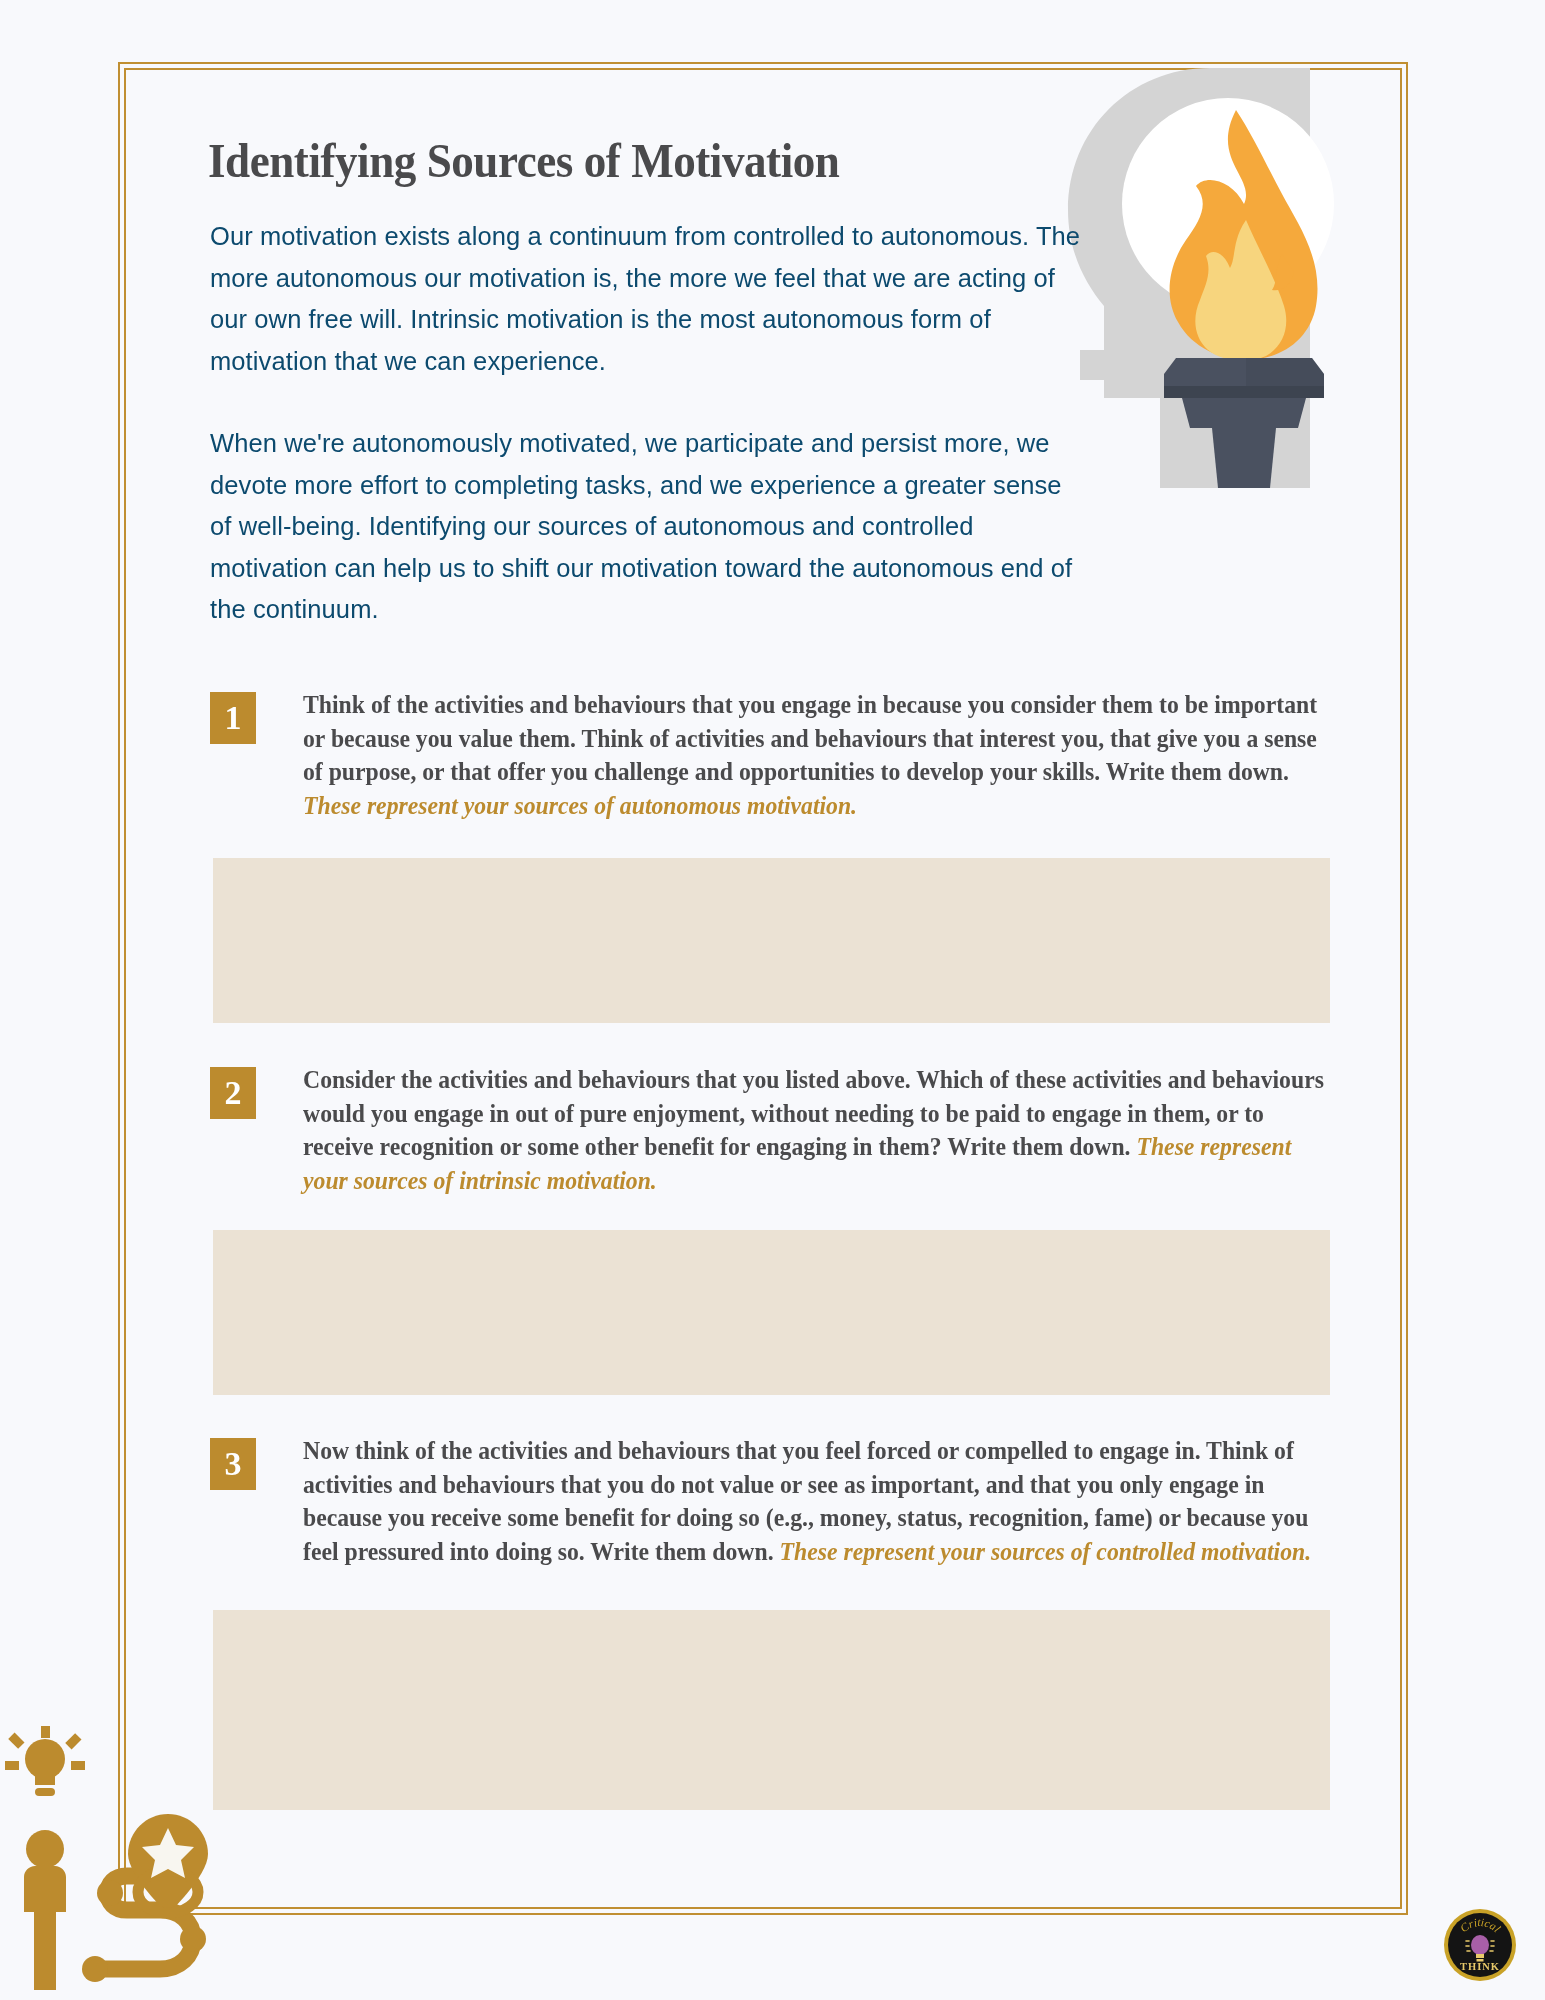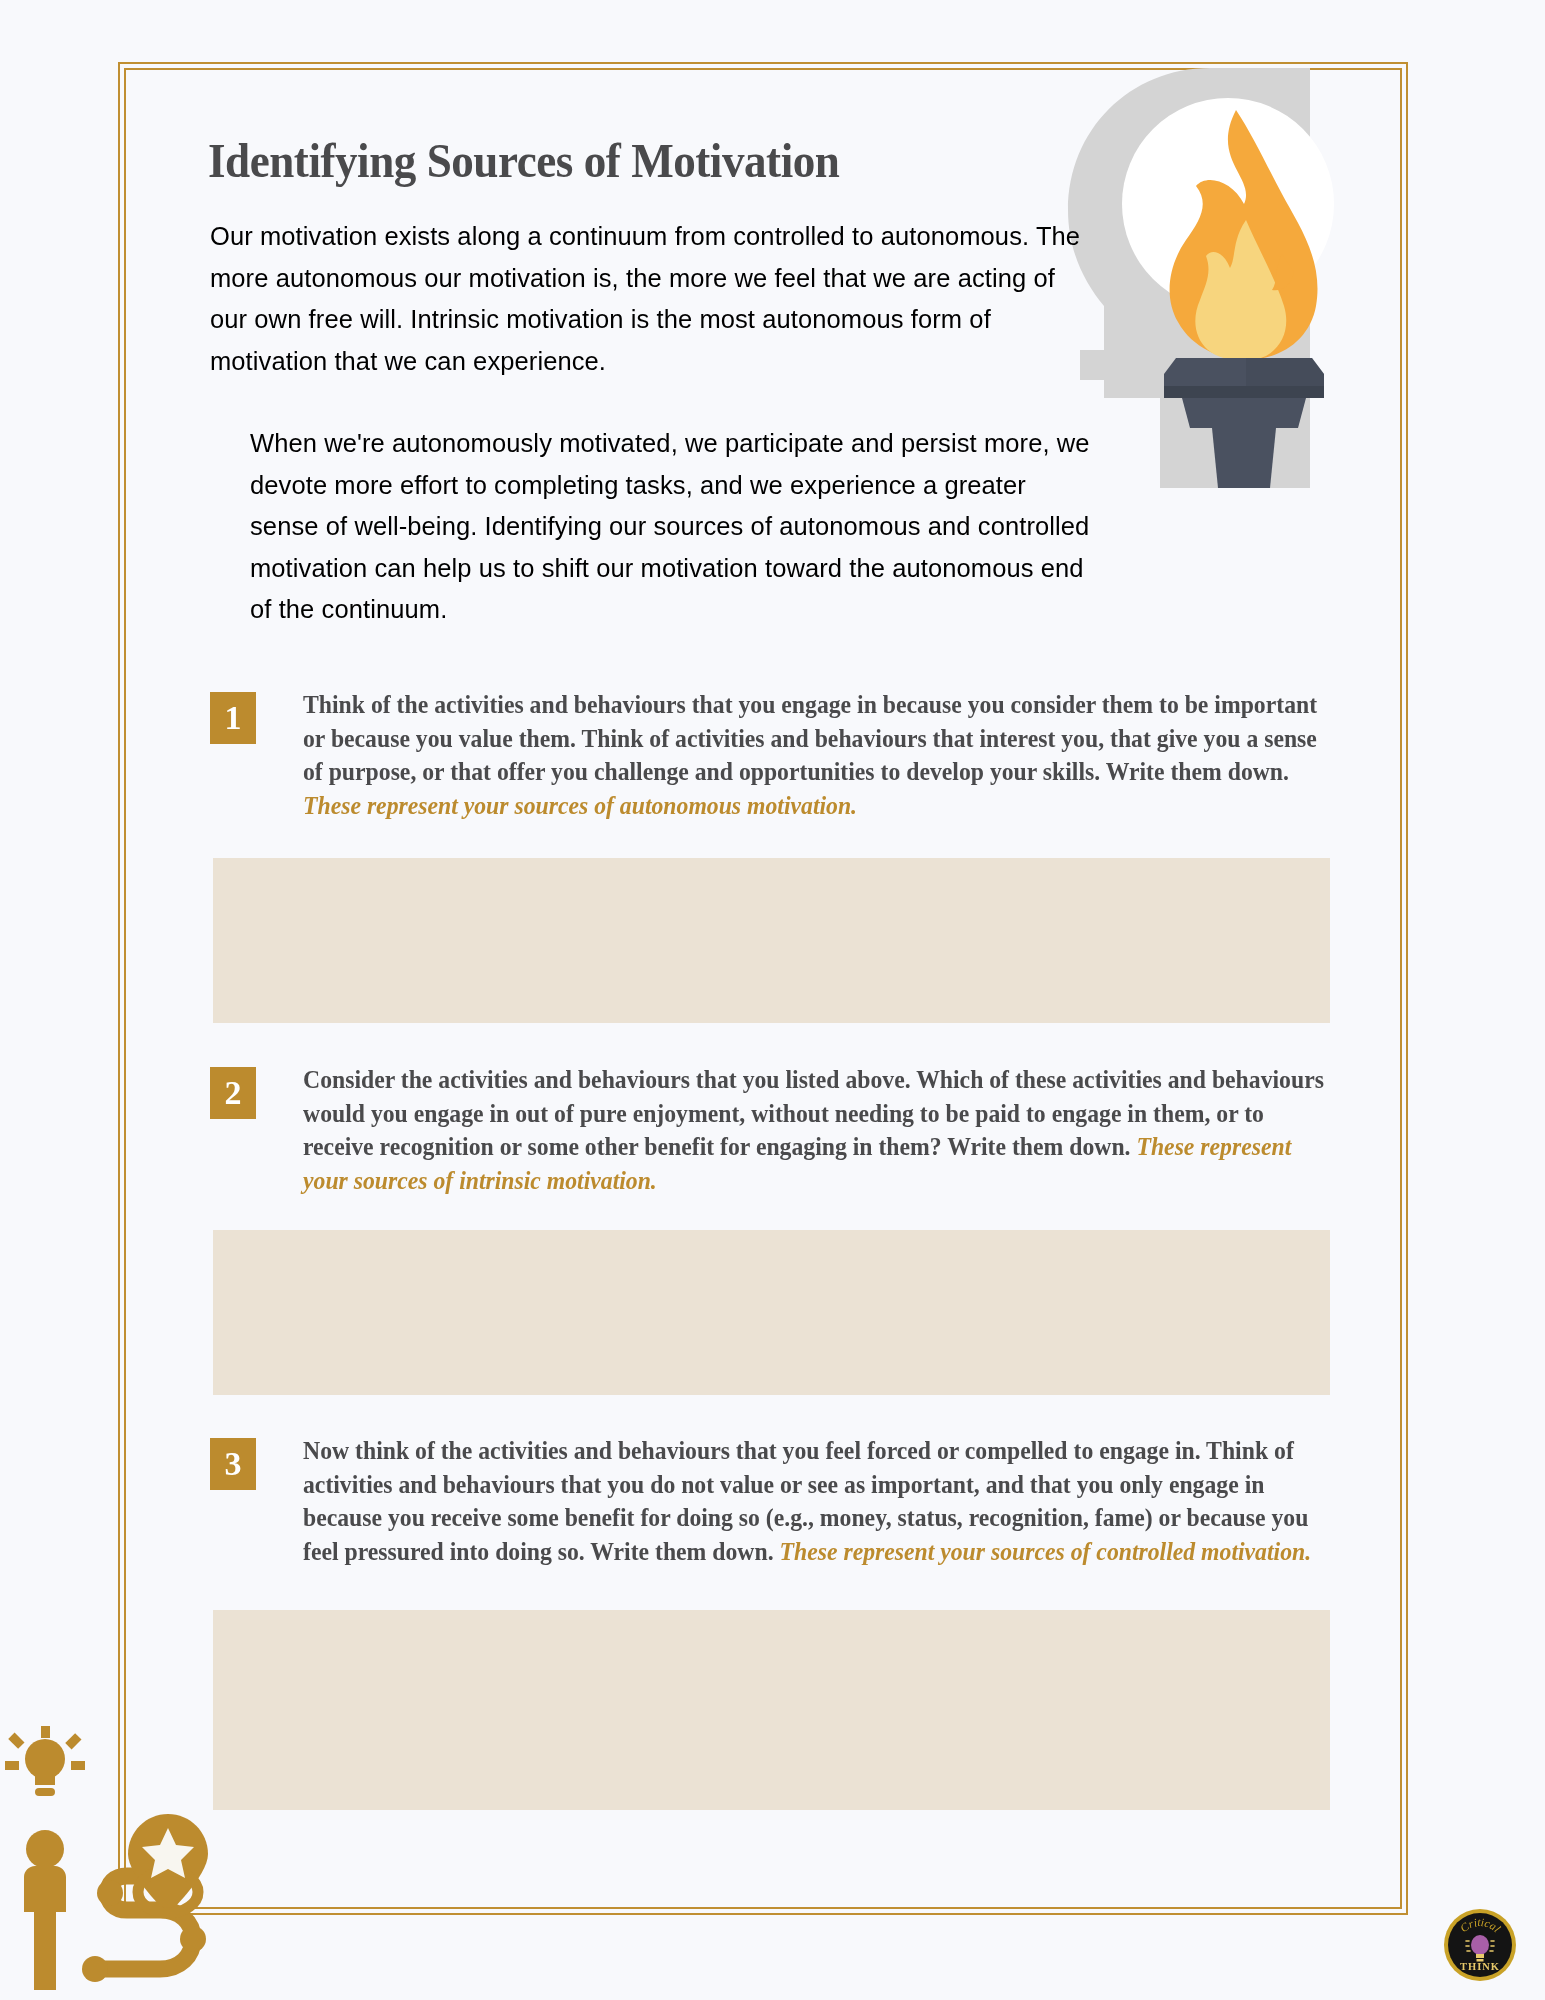--- a/index.html
+++ b/index.html
@@ -68,25 +68,25 @@
   .intro {
     position: absolute;
     left: 210px;
     top: 216px;
     width: 880px;
   }
   .intro p {
     font-family: "Liberation Sans", sans-serif;
     font-size: 25.5px;
     line-height: 41.5px;
-    color: #000000;
+    color: #0c4a6e;
     font-weight: 300;
     letter-spacing: 0.1px;
   }
-  .intro p + p { margin-top: 41px; margin-left: 40px; }
+  .intro p + p { margin-top: 41px; }
 
   
   .step {
     position: absolute;
     left: 210px;
     width: 1125px;
   }
   .step-1 { top: 688px; }
   .step-2 { top: 1063px; }
   .step-3 { top: 1434px; }

